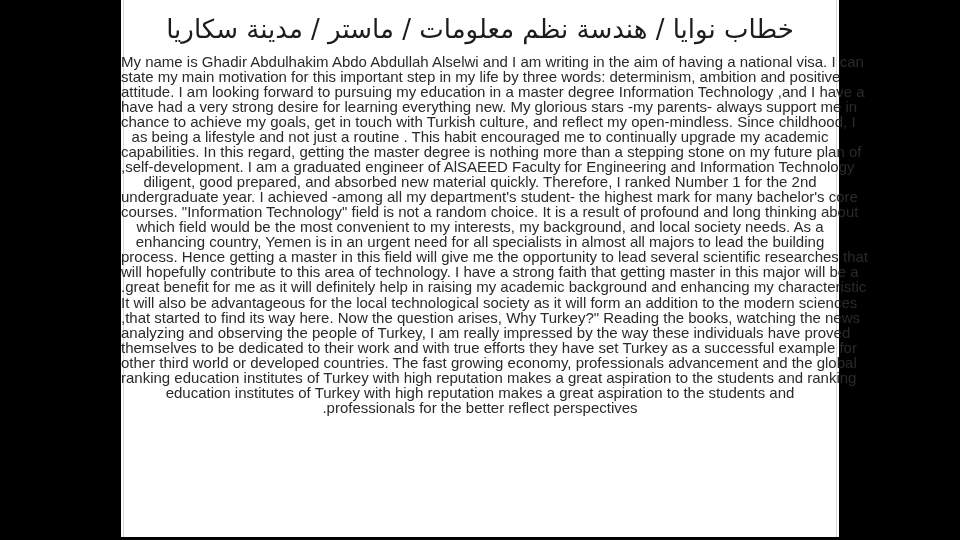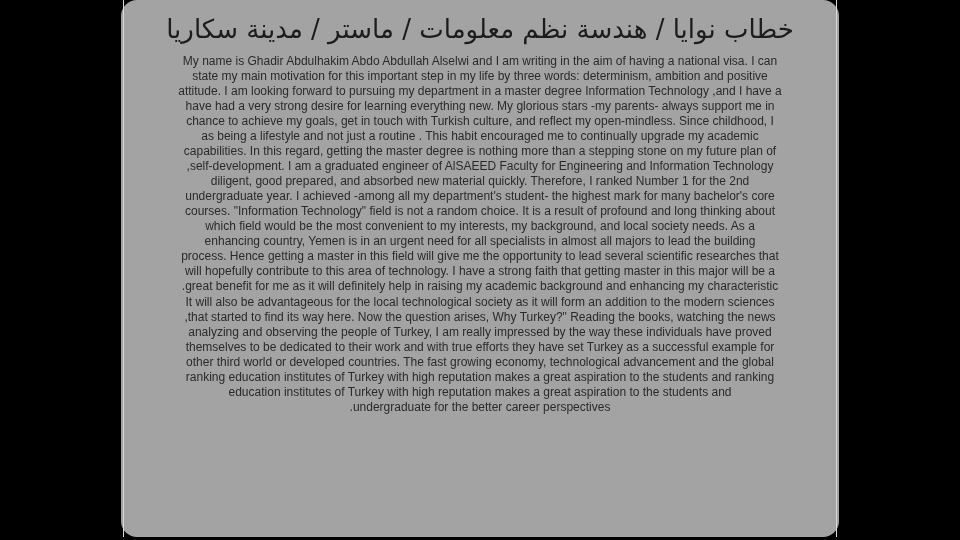--- a/index.html
+++ b/index.html
@@ -10,22 +10,21 @@
     overflow: hidden;
     position: relative;
     font-family: "Liberation Sans", sans-serif;
   }
   .page {
     position: absolute;
     left: 121px;
     top: 0;
     width: 718px;
     height: 537px;
-    background: #a3a3a3;
-    border-radius: 16px;
+    background: #ffffff;
   }
   .edge-line {
     position: absolute;
     top: 0;
     bottom: 0;
     width: 1px;
     background: #d9d9d9;
   }
   .edge-left  { left: 2px; }
   .edge-right { right: 2px; }
@@ -44,56 +43,56 @@
     font-size: 26px;
     color: #1c1c1c;
     white-space: nowrap;
   }
   .letter-body {
     position: absolute;
     top: 53.5px;
     left: 0;
     right: 0;
     text-align: center;
-    font-size: 12px;
+    font-size: 15px;
     line-height: 15.07px;
     color: #2a2a2a;
   }
   .letter-line {
     white-space: nowrap;
   }
 </style>
 </head>
 <body>
 
 <div class="page">
   <div class="edge-line edge-left"></div>
   <div class="edge-line edge-right"></div>
 
   <h1 class="doc-title" dir="rtl">خطاب نوايا / هندسة نظم معلومات / ماستر / مدينة سكاريا</h1>
 
   <div class="letter-body">
     <div class="letter-line">My name is Ghadir Abdulhakim Abdo Abdullah Alselwi and I am writing in the aim of having a national visa. I can</div>
     <div class="letter-line">state my main motivation for this important step in my life by three words: determinism, ambition and positive</div>
-    <div class="letter-line">attitude. I am looking forward to pursuing my department in a master degree Information Technology ,and I have a</div>
+    <div class="letter-line">attitude. I am looking forward to pursuing my education in a master degree Information Technology ,and I have a</div>
     <div class="letter-line">have had a very strong desire for learning everything new. My glorious stars -my parents- always support me in</div>
     <div class="letter-line">chance to achieve my goals, get in touch with Turkish culture, and reflect my open-mindless. Since childhood, I</div>
     <div class="letter-line">as being a lifestyle and not just a routine . This habit encouraged me to continually upgrade my academic</div>
     <div class="letter-line">capabilities. In this regard, getting the master degree is nothing more than a stepping stone on my future plan of</div>
     <div class="letter-line">,self-development. I am a graduated engineer of AlSAEED Faculty for Engineering and Information Technology</div>
     <div class="letter-line">diligent, good prepared, and absorbed new material quickly. Therefore, I ranked Number 1 for the 2nd</div>
     <div class="letter-line">undergraduate year. I achieved -among all my department's student- the highest mark for many bachelor's core</div>
     <div class="letter-line">courses. "Information Technology" field is not a random choice. It is a result of profound and long thinking about</div>
     <div class="letter-line">which field would be the most convenient to my interests, my background, and local society needs. As a</div>
     <div class="letter-line">enhancing country, Yemen is in an urgent need for all specialists in almost all majors to lead the building</div>
     <div class="letter-line">process. Hence getting a master in this field will give me the opportunity to lead several scientific researches that</div>
     <div class="letter-line">will hopefully contribute to this area of technology. I have a strong faith that getting master in this major will be a</div>
     <div class="letter-line">.great benefit for me as it will definitely help in raising my academic background and enhancing my characteristic</div>
     <div class="letter-line">It will also be advantageous for the local technological society as it will form an addition to the modern sciences</div>
     <div class="letter-line">,that started to find its way here. Now the question arises, Why Turkey?" Reading the books, watching the news</div>
     <div class="letter-line">analyzing and observing the people of Turkey, I am really impressed by the way these individuals have proved</div>
     <div class="letter-line">themselves to be dedicated to their work and with true efforts they have set Turkey as a successful example for</div>
-    <div class="letter-line">other third world or developed countries. The fast growing economy, technological advancement and the global</div>
+    <div class="letter-line">other third world or developed countries. The fast growing economy, professionals advancement and the global</div>
     <div class="letter-line">ranking education institutes of Turkey with high reputation makes a great aspiration to the students and ranking</div>
     <div class="letter-line">education institutes of Turkey with high reputation makes a great aspiration to the students and</div>
-    <div class="letter-line">.undergraduate for the better career perspectives</div>
+    <div class="letter-line">.professionals for the better reflect perspectives</div>
   </div>
 </div>
 
 </body></html>

